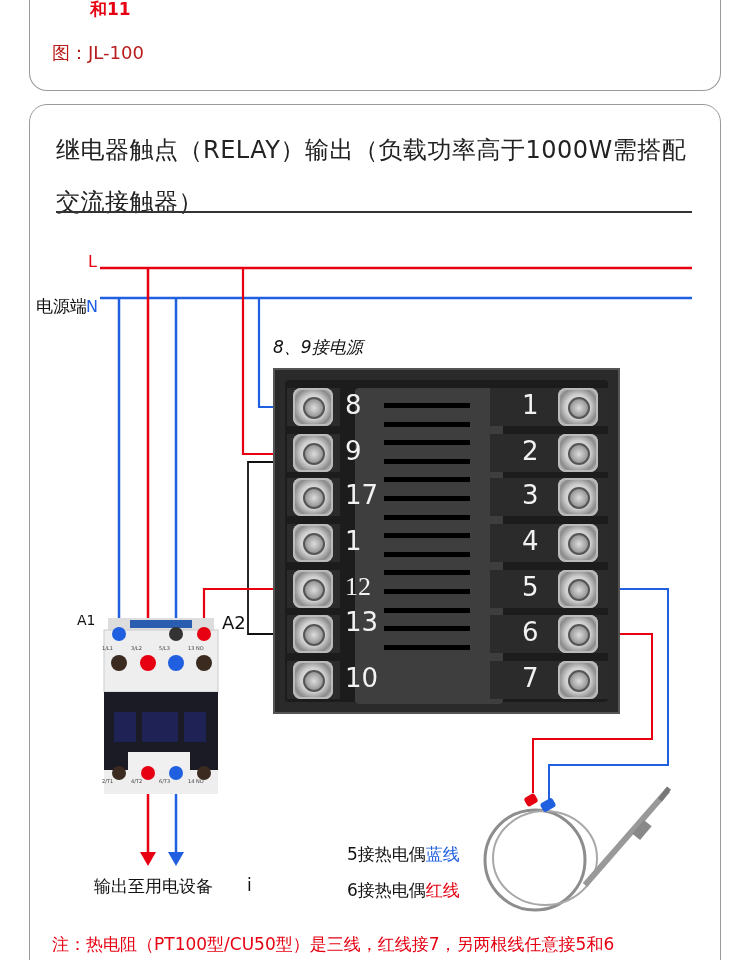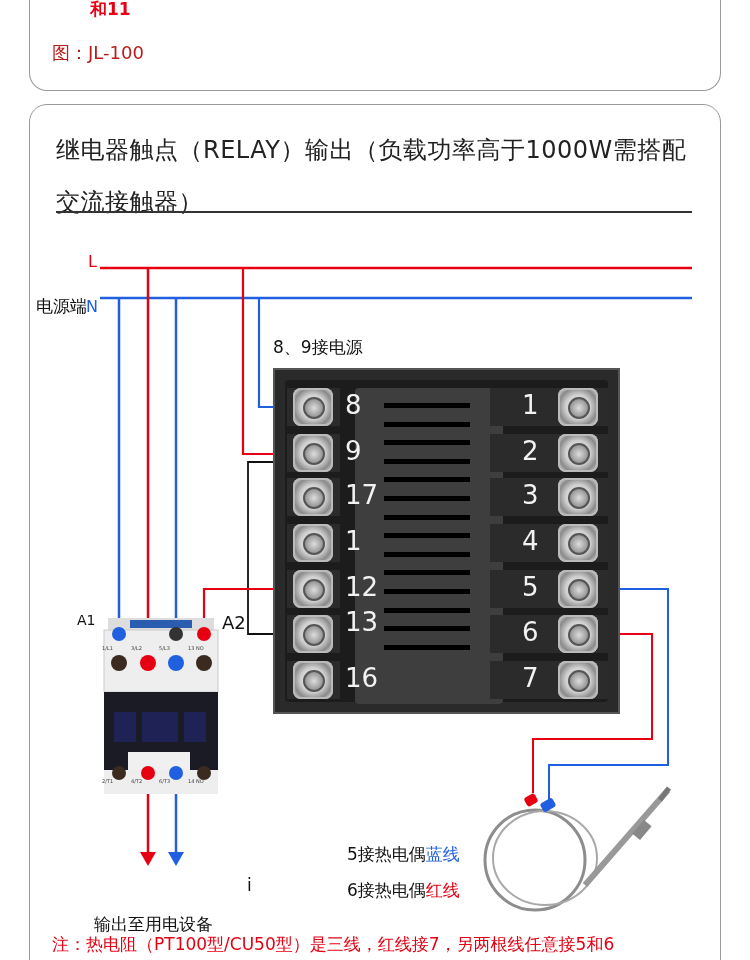--- a/index.html
+++ b/index.html
@@ -70,21 +70,21 @@
     <rect x="633" y="825" width="18" height="10" fill="#888" transform="rotate(-50 642 830)"></rect>
     <line x1="660" y1="800" x2="669" y2="788" stroke="#777" stroke-width="5"></line>
     <rect x="525" y="795" width="12" height="10" rx="3" fill="#e60012" transform="rotate(-30 531 800)"></rect>
     <rect x="541" y="800" width="14" height="10" rx="3" fill="#1f5fe0" transform="rotate(-30 548 805)"></rect>
   </g>
 </svg>
 
 <div class="lbl" style="left:88px;top:252px;color:#e60012;font-size:16px;">L</div>
 <div class="lbl" style="left:36px;top:274px;margin-top:21px;">电源端</div>
 <div class="lbl" style="left:86px;top:297px;color:#1f5fe0;font-size:16px;">N</div>
-<div class="lbl" style="left:273px;top:336px;">8、9接电源</div>
+<div class="lbl" style="left:273px;top:336px;font-style:italic;">8、9接电源</div>
 
 <div class="panel">
   <div class="panel-inner">
     <div class="center-plate"></div>
   </div>
 </div>
 <div id="terms">
     <div class="slot" style="left: 384px; top: 403px;"></div>
     <div class="slot" style="left: 384px; top: 421.6px;"></div>
     <div class="slot" style="left: 384px; top: 440.2px;"></div>
@@ -120,33 +120,33 @@
     <div class="row-band" style="left: 287px; top: 524px; width: 53px;"></div>
     <div class="row-band" style="left: 490px; top: 524px; width: 118px;"></div>
     <div class="term" style="left: 293px; top: 524px;"></div>
     <div class="term" style="left: 558px; top: 524px;"></div>
     <div class="tnum" style="left: 345px; top: 526px;">1</div>
     <div class="tnum" style="left: 522px; top: 526px;">4</div>
     <div class="row-band" style="left: 287px; top: 570px; width: 53px;"></div>
     <div class="row-band" style="left: 490px; top: 570px; width: 118px;"></div>
     <div class="term" style="left: 293px; top: 570px;"></div>
     <div class="term" style="left: 558px; top: 570px;"></div>
-    <div class="tnum" style="left: 345px; top: 572px;">12</div>
+    <div class="tnum" style="left: 345px; top: 572px; font-family: Liberation Serif, serif;">12</div>
     <div class="tnum" style="left: 522px; top: 572px;">5</div>
     <div class="row-band" style="left: 287px; top: 615px; width: 53px;"></div>
     <div class="row-band" style="left: 490px; top: 615px; width: 118px;"></div>
     <div class="term" style="left: 293px; top: 615px;"></div>
     <div class="term" style="left: 558px; top: 615px;"></div>
     <div class="tnum" style="left: 345px; top: 607px;">13</div>
     <div class="tnum" style="left: 522px; top: 617px;">6</div>
     <div class="row-band" style="left: 287px; top: 661px; width: 53px;"></div>
     <div class="row-band" style="left: 490px; top: 661px; width: 118px;"></div>
     <div class="term" style="left: 293px; top: 661px;"></div>
     <div class="term" style="left: 558px; top: 661px;"></div>
-    <div class="tnum" style="left: 345px; top: 663px;">16</div>
+    <div class="tnum" style="left: 345px; top: 663px;">10</div>
     <div class="tnum" style="left: 522px; top: 663px;">7</div>
   </div>
 
 <svg class="contactor" viewBox="0 0 122 188">
   <rect x="8" y="6" width="106" height="14" fill="#ddd"></rect>
   <rect x="30" y="8" width="62" height="8" fill="#2a5db0"></rect>
   <rect x="4" y="18" width="114" height="62" fill="#eeeeee" stroke="#ccc"></rect>
   <rect x="4" y="80" width="114" height="78" fill="#1b1b25"></rect>
   <rect x="14" y="100" width="22" height="30" fill="#1e2255"></rect>
   <rect x="42" y="100" width="36" height="30" fill="#1e2255"></rect>
@@ -173,21 +173,21 @@
     <div class="lbl" style="left: 159px; top: 645px; font-size: 5px; color: rgb(68, 68, 68);">5/L3</div>
     <div class="lbl" style="left: 188px; top: 645px; font-size: 5px; color: rgb(68, 68, 68);">13 NO</div>
   </div>
 <div id="ct-bot">
     <div class="lbl" style="left: 102px; top: 778px; font-size: 5px; color: rgb(68, 68, 68);">2/T1</div>
     <div class="lbl" style="left: 131px; top: 778px; font-size: 5px; color: rgb(68, 68, 68);">4/T2</div>
     <div class="lbl" style="left: 159px; top: 778px; font-size: 5px; color: rgb(68, 68, 68);">6/T3</div>
     <div class="lbl" style="left: 188px; top: 778px; font-size: 5px; color: rgb(68, 68, 68);">14 NO</div>
   </div>
 
-<div class="lbl" style="left:94px;top:875px;margin-top:38px;">输出至用电设备</div>
+<div class="lbl" style="left:94px;top:875px;">输出至用电设备</div>
 <div class="lbl" style="left:247px;top:875px;">i</div>
 
 <div class="lbl" style="left:347px;top:843px;">
   <span>5接热电偶</span><span class="blue">蓝线</span>
 </div>
 <div class="lbl" style="left:347px;top:879px;">
   <span>6接热电偶</span><span class="redt">红线</span>
 </div>
 
 <div class="bottom-note">注：热电阻（PT100型/CU50型）是三线，红线接7，另两根线任意接5和6</div>

